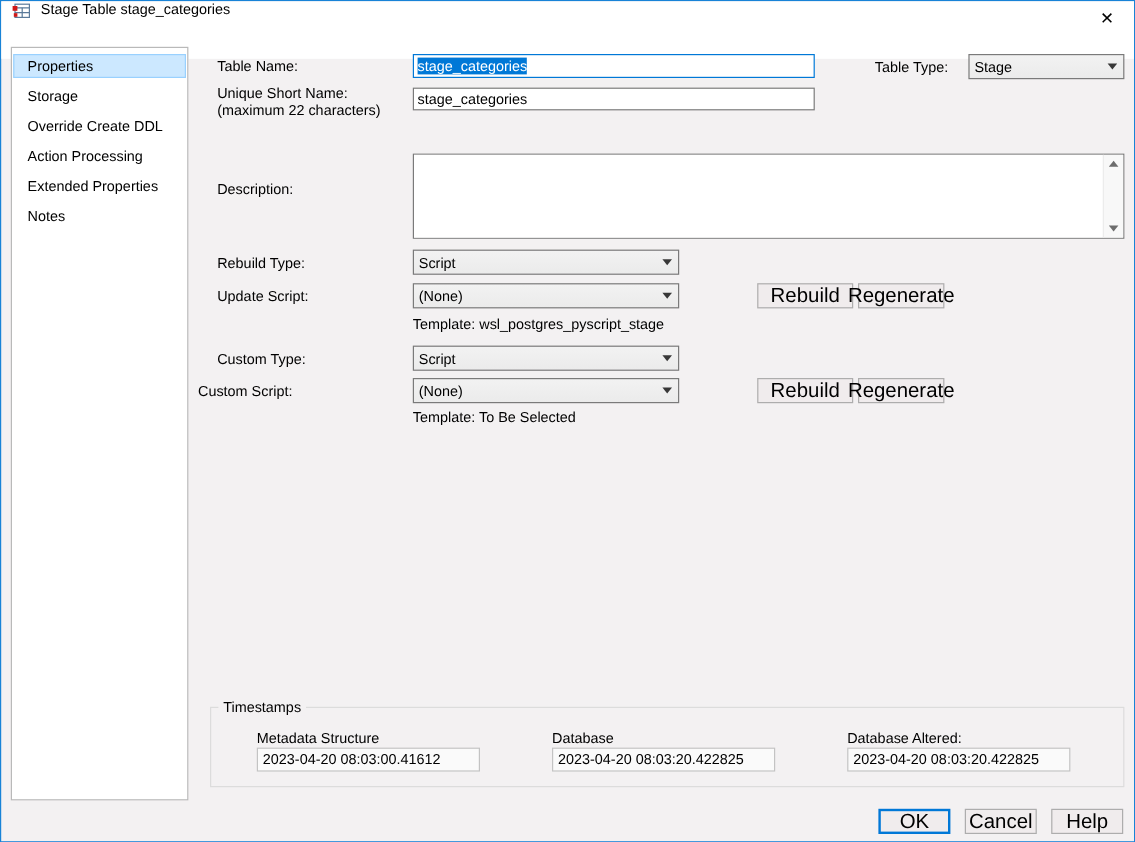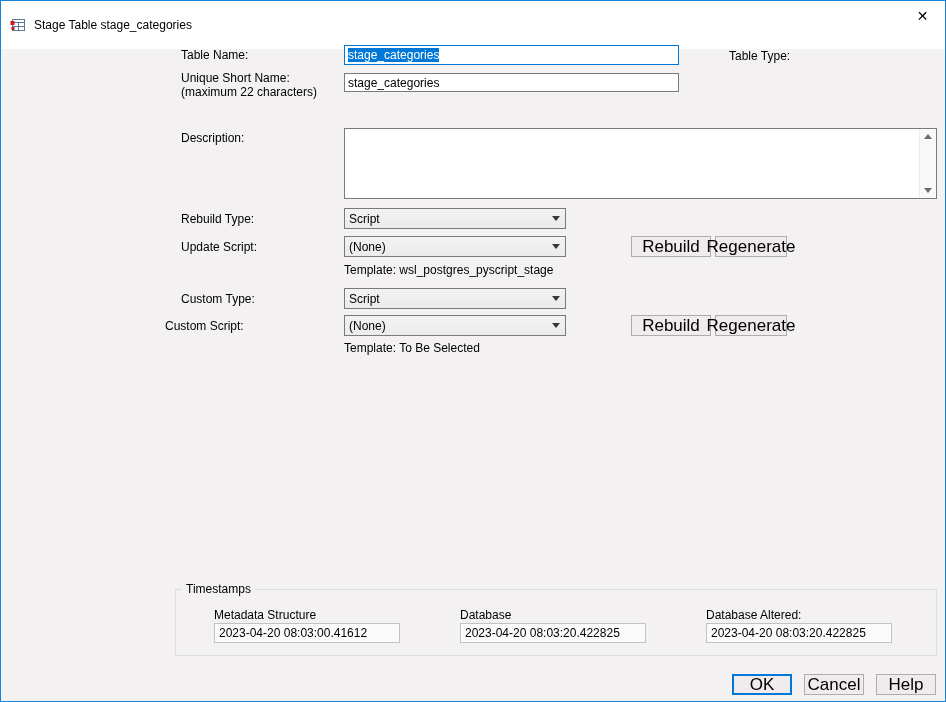--- a/index.html
+++ b/index.html
@@ -11,21 +11,21 @@
     width: 946px; height: 702px;
     background: #f3f1f2;
     border: 1px solid #1883d7;
     overflow: hidden;
   }
 
   
   .titlebar {
     position: absolute; left: 0; top: 0; width: 944px; height: 48px;
     background: #ffffff;
-    display: flex; align-items: center;
+    display: flex; align-items: flex-start;
   }
   .titlebar .app-icon { margin-left: 9px; width: 16px; height: 16px; flex: 0 0 auto; }
   .titlebar .title-text { margin-left: 8px; font-size: 12px; color: #000; }
   .close-btn {
     position: absolute; right: 0; top: 0; width: 45px; height: 29px;
     display: flex; align-items: center; justify-content: center;
     font-size: 14px; color: #000; cursor: default;
   }
 
   
@@ -125,35 +125,49 @@
       <line x1="8.5" y1="5.5" x2="8.5" y2="13.5" stroke="#5a7a9a" stroke-width="1"></line>
       <rect x="0.5" y="4" width="4" height="4" fill="#d01818"></rect>
       <rect x="1.5" y="10" width="3" height="3" fill="#d01818"></rect>
     </svg>
     <span class="title-text">Stage Table stage_categories</span>
     <div class="close-btn">
       <span>✕</span>
     </div>
   </div>
 
+  <div class="sidebar">
+    <div class="side-item selected">Properties</div>
+    <div class="side-item">Storage</div>
+    <div class="side-item">Override Create DDL</div>
+    <div class="side-item">Action Processing</div>
+    <div class="side-item">Extended Properties</div>
+    <div class="side-item">Notes</div>
+  </div>
 
   <div class="lbl" style="left:180px; top:47px;">Table Name:</div>
   <div class="textbox focused" style="left:343px; top:44px; width:335px; height:20px;">
     <span class="sel-text">stage_categories</span>
   </div>
 
   <div class="lbl" style="left:728px; top:48px;">Table Type:</div>
+  <div class="combo" style="left:806px; top:44px; width:130px;">
+    <span class="cb-text">Stage</span>
+    <span class="cb-arrow-zone">
+        <span class="cb-arrow"></span>
+      </span>
+  </div>
 
   <div class="lbl" style="left:180px; top:70px; line-height:14px;">
     <div>Unique Short Name:</div>
     <div>(maximum 22 characters)</div>
   </div>
   <input class="textbox" style="left: 343px; top: 72px; width: 335px;" value="stage_categories">
 
-  <div class="lbl" style="left:180px; top:130px;">Description:</div>
+  <div class="lbl" style="left:180px; top:150px;">Description:</div>
   <div class="descbox" style="left:343px; top:127px; width:593px; height:71px;">
     <textarea style=""></textarea>
     <div class="vscroll">
       <span class="arr arr-up"></span>
       <span class="arr arr-down"></span>
     </div>
   </div>
 
   <div class="lbl" style="left:180px; top:211px;">Rebuild Type:</div>
   <div class="combo" style="left:343px; top:207px; width:222px;">

